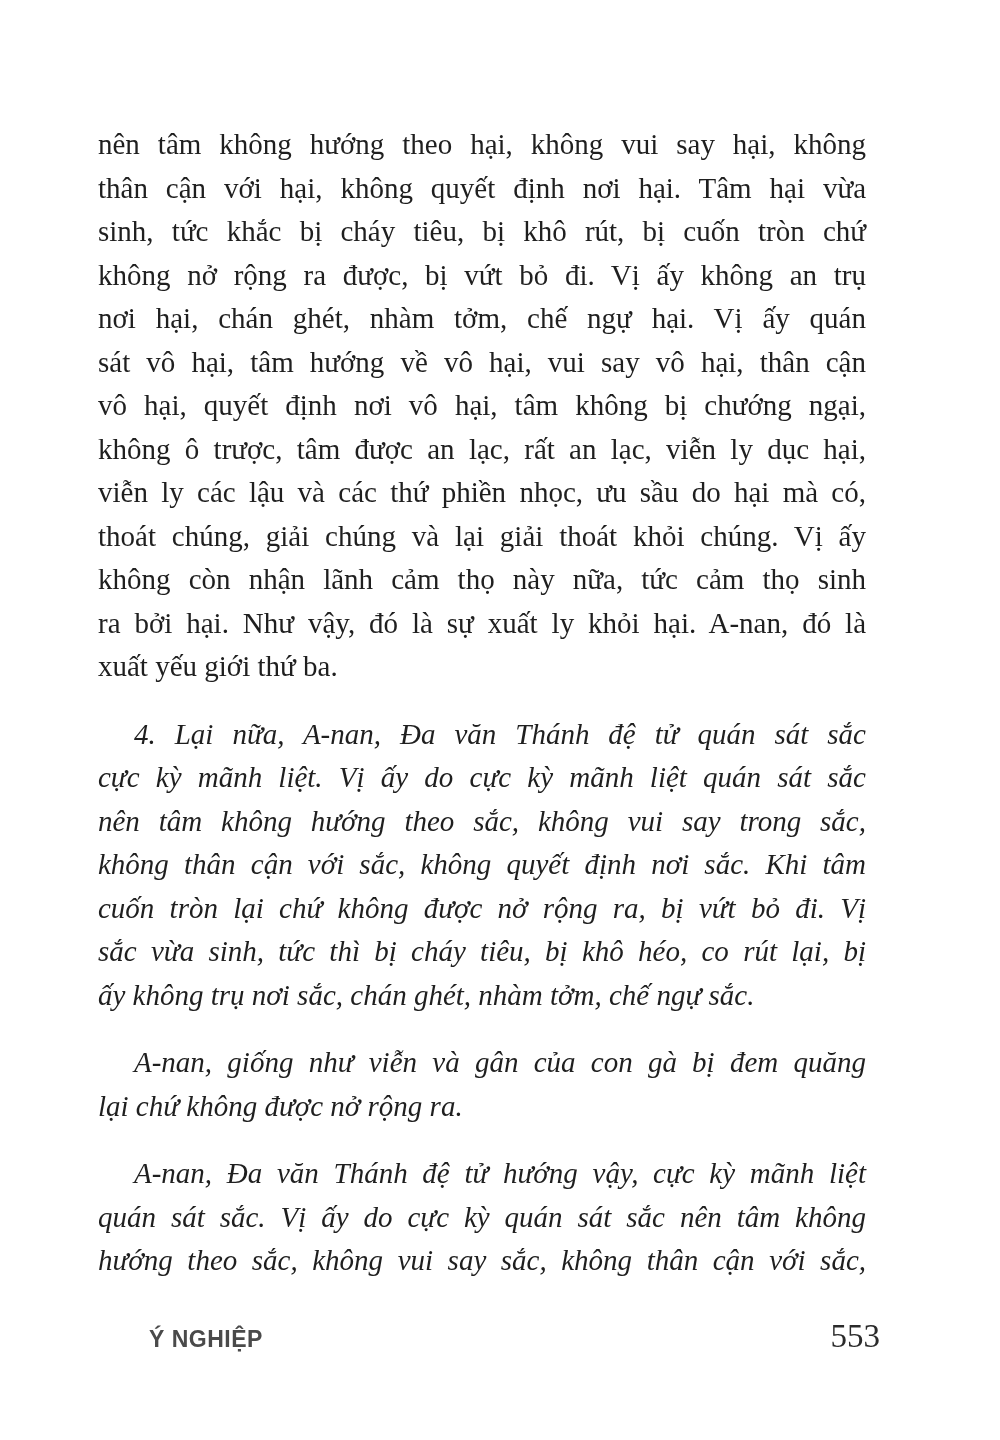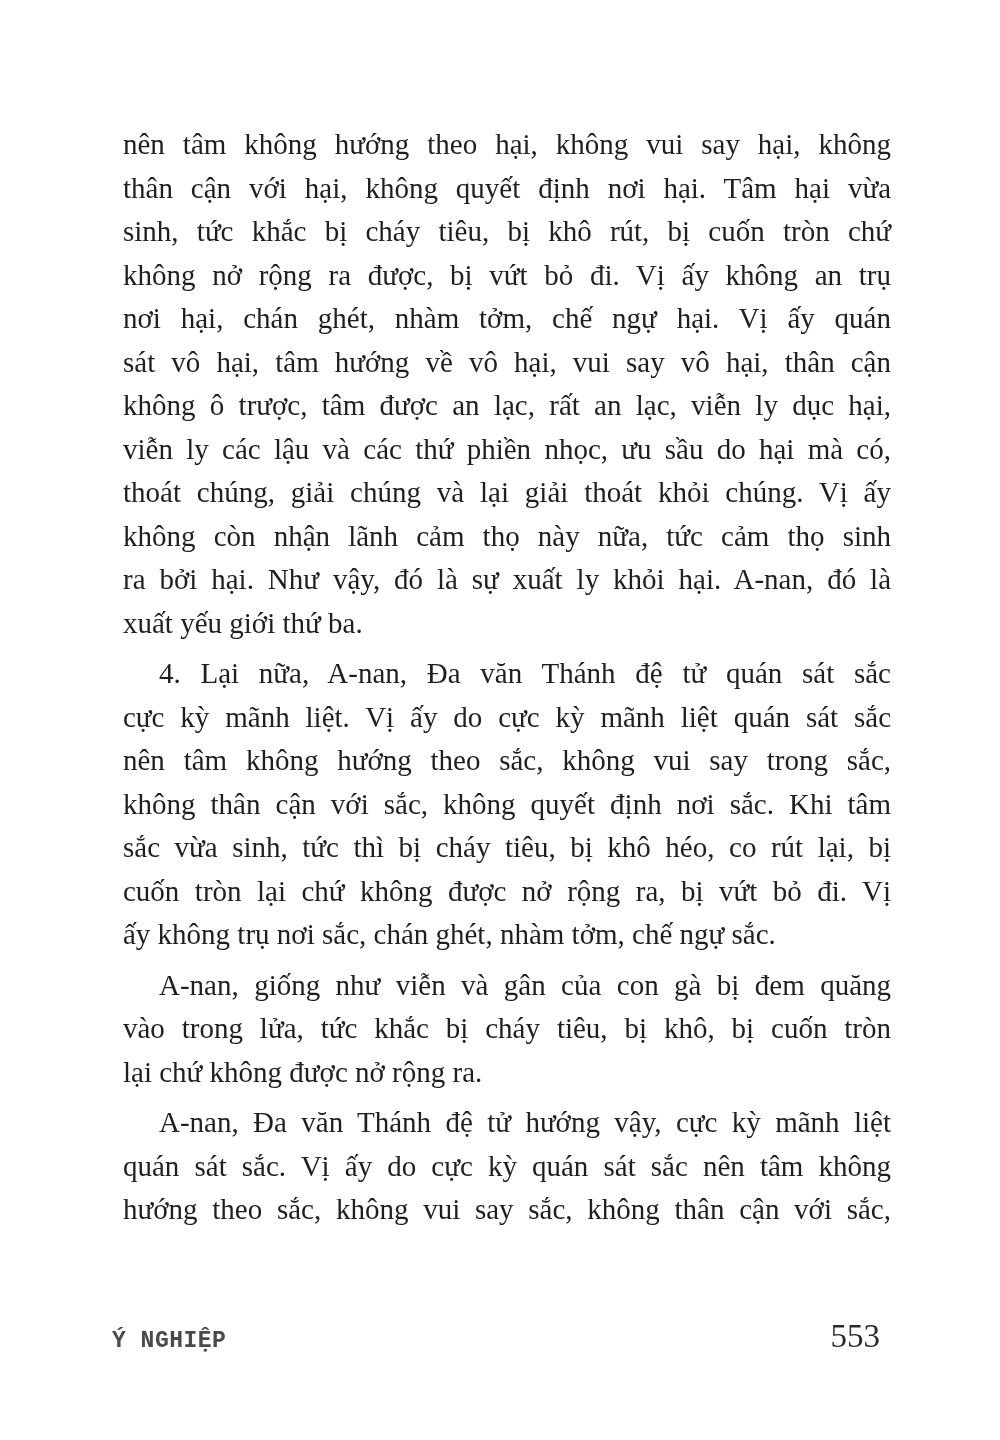--- a/index.html
+++ b/index.html
@@ -9,33 +9,34 @@
   }
   .page {
     position: relative;
     width: 1000px;
     height: 1440px;
     background: #ffffff;
     overflow: hidden;
   }
   .text-block {
     position: absolute;
-    left: 123px;
+    left: 98px;
     top: 123px;
     width: 768px;
     font-family: "Liberation Serif", "DejaVu Serif", serif;
     font-size: 29px;
     line-height: 43.5px;
     color: #1f1f1f;
   }
   .para {
     margin: 0;
   }
   .para + .para {
-    margin-top: 7px;
+    margin-top: 24px;
+    font-style: italic;
   }
   .line {
     text-align: justify;
     text-align-last: justify;
   }
   .line.last {
     text-align: left;
     text-align-last: left;
   }
   .line.indent {
@@ -44,25 +45,26 @@
   .footer {
     position: absolute;
     left: 112px;
     top: 1318px;
     width: 768px;
     display: flex;
     justify-content: space-between;
     align-items: baseline;
   }
   .running-title {
-    font-family: Liberation Mono, monospace;
+    font-family: Liberation Sans, sans-serif;
     font-weight: bold;
     font-size: 23px;
     letter-spacing: 0.5px;
     color: #4a4a4a;
+    margin-left: 37px;
   }
   .page-number {
     font-family: "Liberation Serif", "DejaVu Serif", serif;
     font-size: 33px;
     color: #2a2a2a;
   }
 </style>
 </head>
 <body>
 
@@ -70,41 +72,41 @@
 
   <div class="text-block">
 
     <div class="para">
       <div class="line">nên tâm không hướng theo hại, không vui say hại, không</div>
       <div class="line">thân cận với hại, không quyết định nơi hại. Tâm hại vừa</div>
       <div class="line">sinh, tức khắc bị cháy tiêu, bị khô rút, bị cuốn tròn chứ</div>
       <div class="line">không nở rộng ra được, bị vứt bỏ đi. Vị ấy không an trụ</div>
       <div class="line">nơi hại, chán ghét, nhàm tởm, chế ngự hại. Vị ấy quán</div>
       <div class="line">sát vô hại, tâm hướng về vô hại, vui say vô hại, thân cận</div>
+      <div class="line">vô hại, quyết định nơi vô hại, tâm không bị chướng ngại,</div>
       <div class="line">không ô trược, tâm được an lạc, rất an lạc, viễn ly dục hại,</div>
       <div class="line">viễn ly các lậu và các thứ phiền nhọc, ưu sầu do hại mà có,</div>
       <div class="line">thoát chúng, giải chúng và lại giải thoát khỏi chúng. Vị ấy</div>
       <div class="line">không còn nhận lãnh cảm thọ này nữa, tức cảm thọ sinh</div>
       <div class="line">ra bởi hại. Như vậy, đó là sự xuất ly khỏi hại. A-nan, đó là</div>
       <div class="line last">xuất yếu giới thứ ba.</div>
     </div>
 
     <div class="para">
       <div class="line indent">4. Lại nữa, A-nan, Đa văn Thánh đệ tử quán sát sắc</div>
       <div class="line">cực kỳ mãnh liệt. Vị ấy do cực kỳ mãnh liệt quán sát sắc</div>
       <div class="line">nên tâm không hướng theo sắc, không vui say trong sắc,</div>
       <div class="line">không thân cận với sắc, không quyết định nơi sắc. Khi tâm</div>
+      <div class="line">cuốn tròn lại chứ không được nở rộng ra, bị vứt bỏ đi. Vị</div>
       <div class="line">sắc vừa sinh, tức thì bị cháy tiêu, bị khô héo, co rút lại, bị</div>
-      <div class="line">cuốn tròn lại chứ không được nở rộng ra, bị vứt bỏ đi. Vị</div>
       <div class="line last">ấy không trụ nơi sắc, chán ghét, nhàm tởm, chế ngự sắc.</div>
     </div>
 
     <div class="para">
       <div class="line indent">A-nan, giống như viễn và gân của con gà bị đem quăng</div>
-      <div class="line">vào trong lửa, tức khắc bị cháy tiêu, bị khô, bị cuốn tròn</div>
       <div class="line last">lại chứ không được nở rộng ra.</div>
     </div>
 
     <div class="para">
       <div class="line indent">A-nan, Đa văn Thánh đệ tử hướng vậy, cực kỳ mãnh liệt</div>
       <div class="line">quán sát sắc. Vị ấy do cực kỳ quán sát sắc nên tâm không</div>
       <div class="line">hướng theo sắc, không vui say sắc, không thân cận với sắc,</div>
     </div>
 
   </div>

